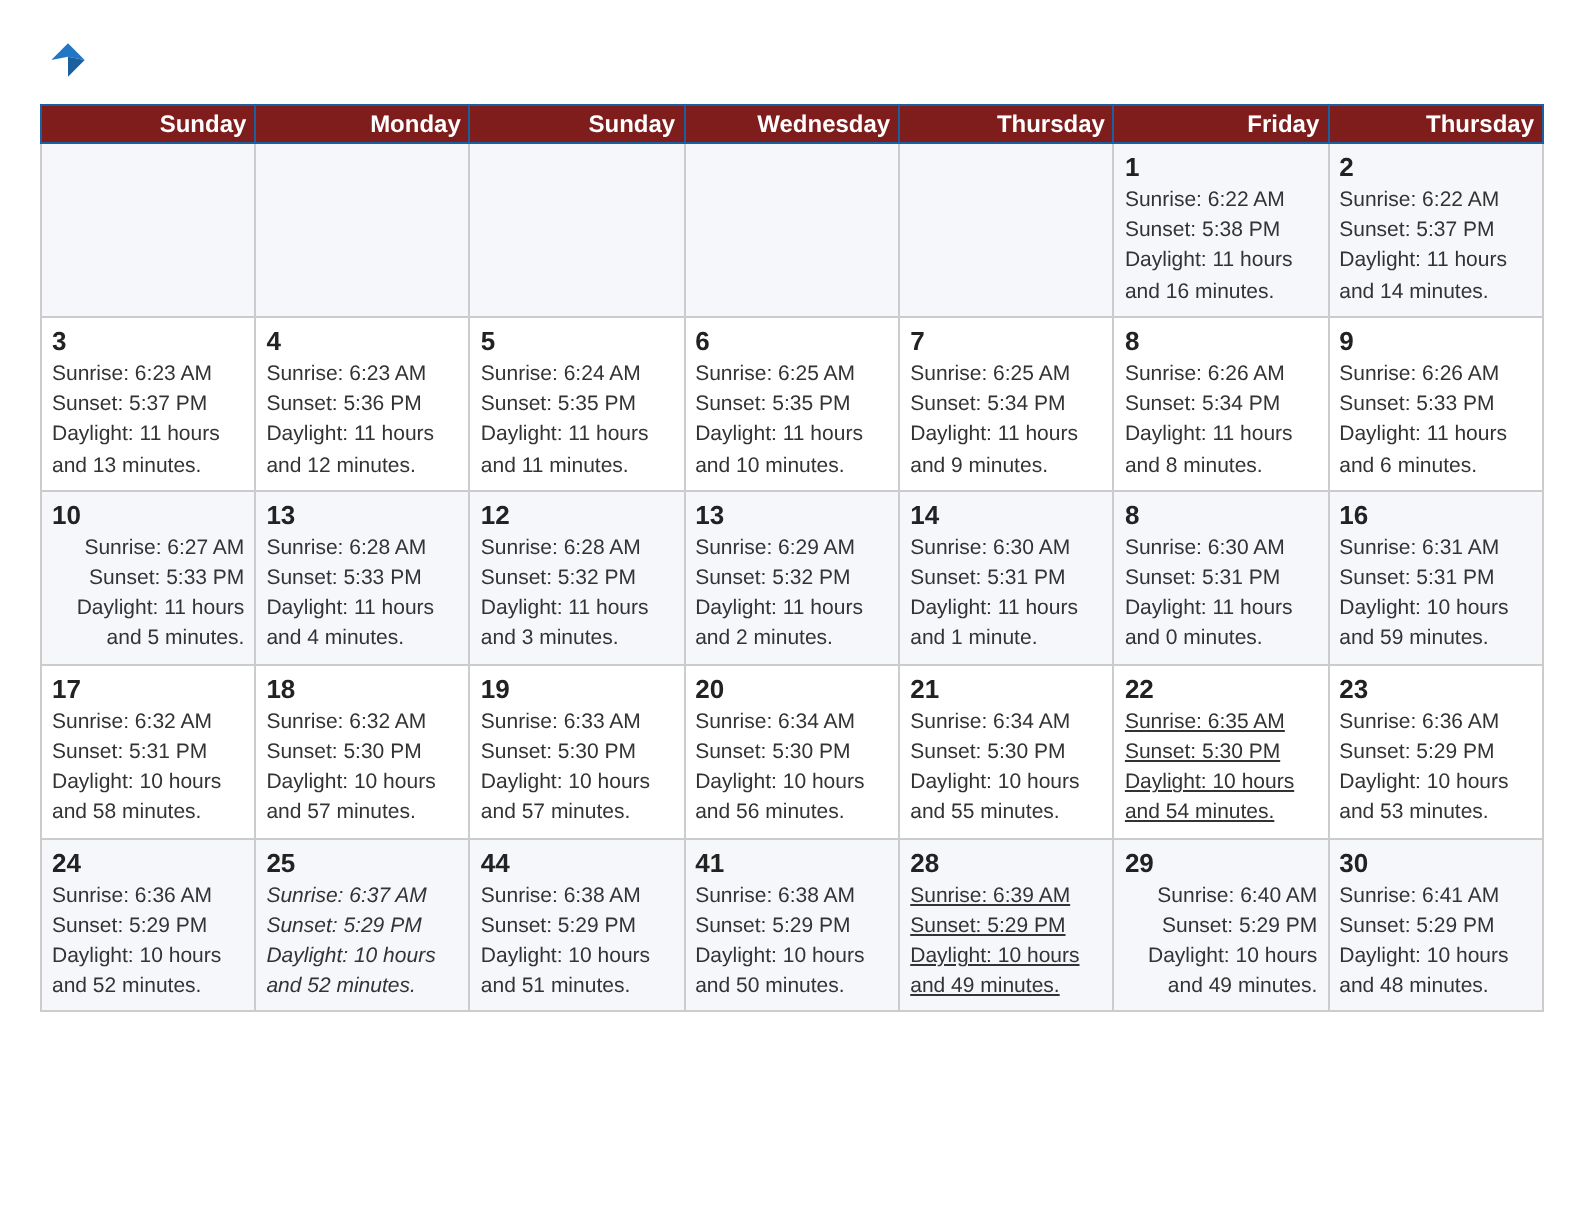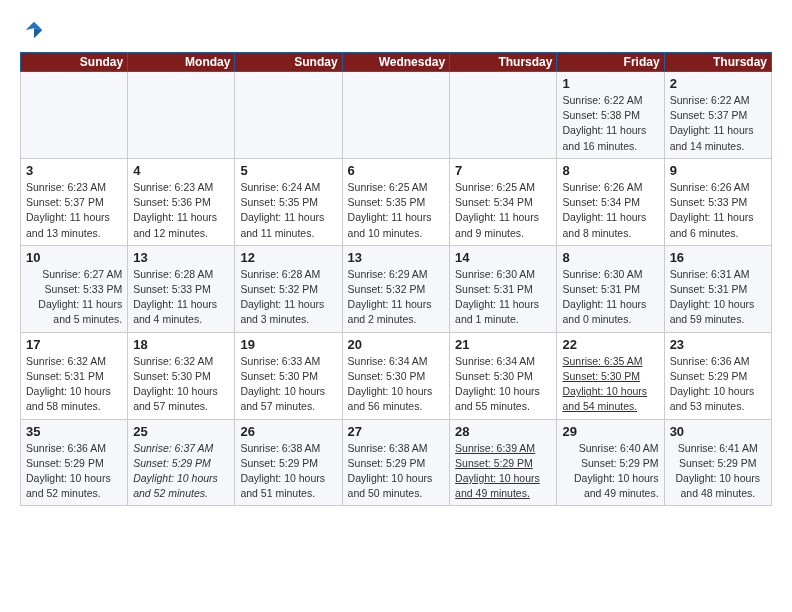--- a/index.html
+++ b/index.html
@@ -267,56 +267,56 @@
         </td>
         <td>
           <span class="day-num">23</span>
           <div class="day-info" style="white-space: pre-line;">Sunrise: 6:36 AM
 Sunset: 5:29 PM
 Daylight: 10 hours and 53 minutes.</div>
         </td>
       </tr>
       <tr>
         <td>
-          <span class="day-num">35</span>
+          <span class="day-num">24</span>
           <div class="day-info" style="white-space: pre-line;">Sunrise: 6:36 AM
 Sunset: 5:29 PM
 Daylight: 10 hours and 52 minutes.</div>
         </td>
         <td>
           <span class="day-num">25</span>
           <div class="day-info" style="white-space: pre-line; font-style: italic;">Sunrise: 6:37 AM
 Sunset: 5:29 PM
 Daylight: 10 hours and 52 minutes.</div>
         </td>
         <td>
-          <span class="day-num">26</span>
+          <span class="day-num">44</span>
           <div class="day-info" style="white-space: pre-line;">Sunrise: 6:38 AM
 Sunset: 5:29 PM
 Daylight: 10 hours and 51 minutes.</div>
         </td>
         <td>
-          <span class="day-num">27</span>
+          <span class="day-num">41</span>
           <div class="day-info" style="white-space: pre-line;">Sunrise: 6:38 AM
 Sunset: 5:29 PM
 Daylight: 10 hours and 50 minutes.</div>
         </td>
         <td>
           <span class="day-num">28</span>
           <div class="day-info" style="white-space: pre-line; text-decoration: underline;">Sunrise: 6:39 AM
 Sunset: 5:29 PM
 Daylight: 10 hours and 49 minutes.</div>
         </td>
         <td>
           <span class="day-num">29</span>
           <div class="day-info" style="white-space: pre-line; text-align: right;">Sunrise: 6:40 AM
 Sunset: 5:29 PM
 Daylight: 10 hours and 49 minutes.</div>
         </td>
         <td>
           <span class="day-num">30</span>
-          <div class="day-info" style="white-space: pre-line; text-align: center;">Sunrise: 6:41 AM
+          <div class="day-info" style="white-space: pre-line;">Sunrise: 6:41 AM
 Sunset: 5:29 PM
 Daylight: 10 hours and 48 minutes.</div>
         </td>
       </tr>
     </tbody>
 </table>
 
 </body></html>

